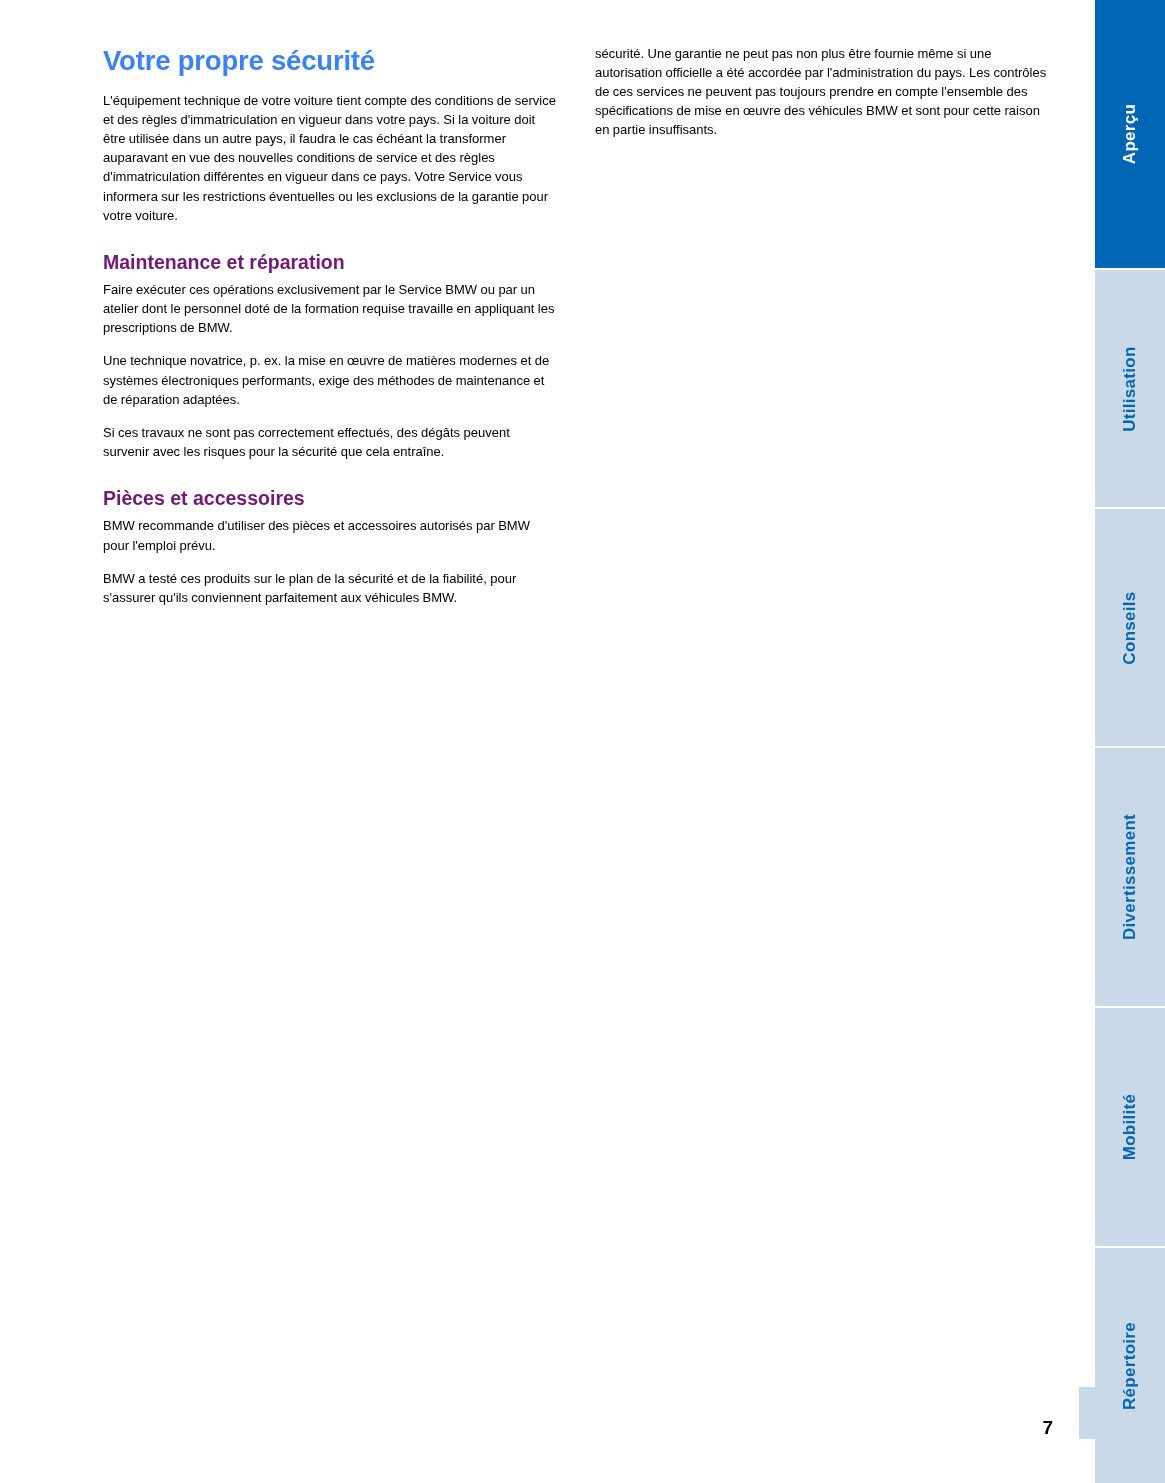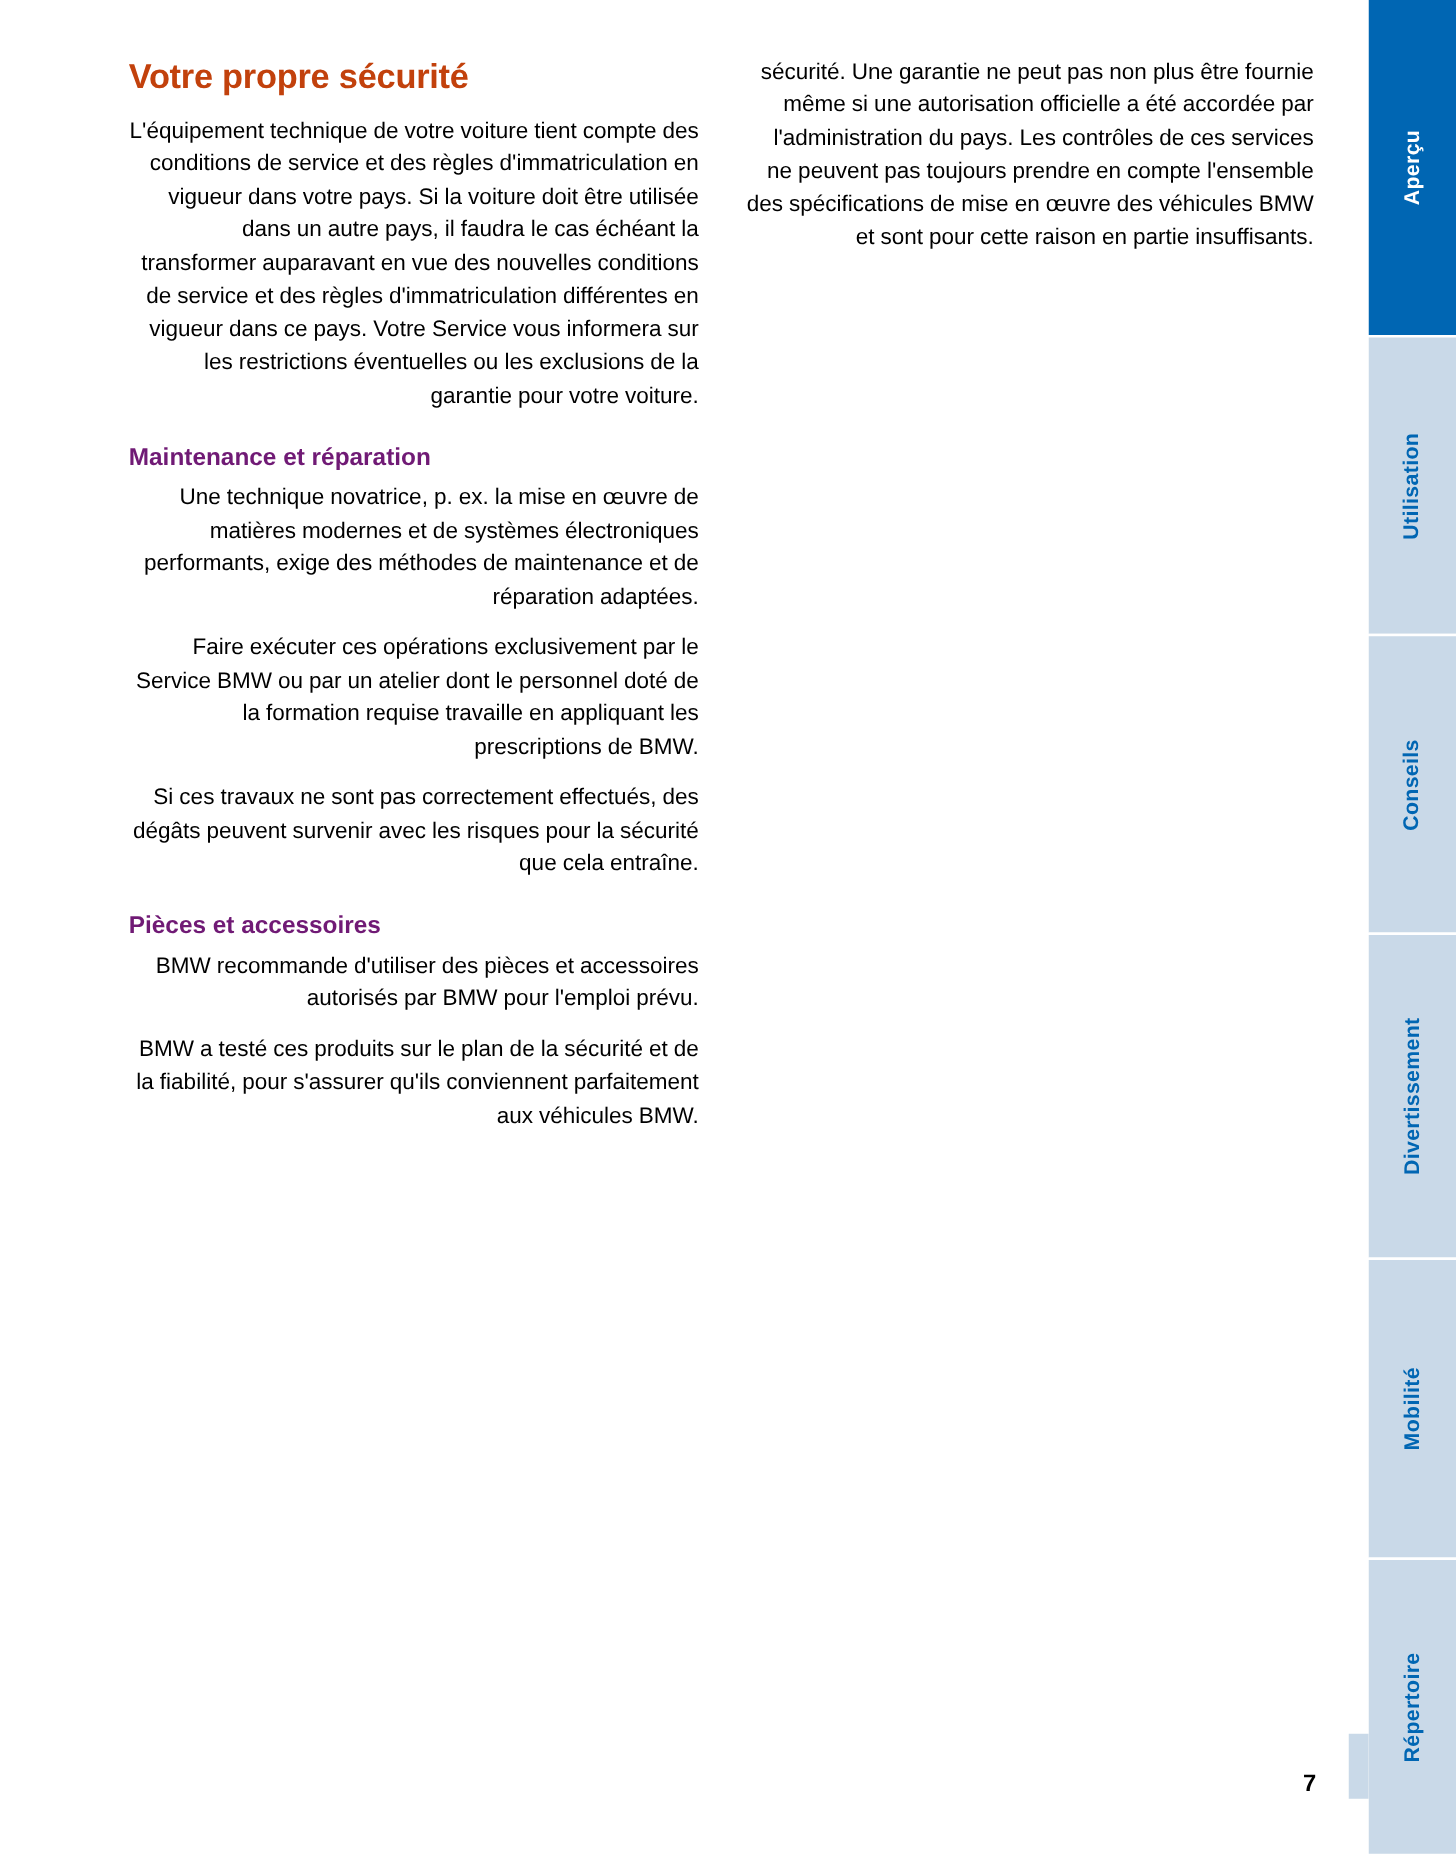--- a/index.html
+++ b/index.html
@@ -36,37 +36,37 @@
     position: absolute;
     top: 0;
     width: 456px;
   }
   .col-left  { left: 0; }
   .col-right { left: 492px; }
 
   h1.title {
     font-size: 27.5px;
     font-weight: bold;
-    color: #c2410c;
+    color: #3b82f6;
     margin: 0 0 14px 0;
     line-height: 1.2;
     letter-spacing: -0.2px;
   }
   h2.subhead {
     font-size: 19.5px;
     font-weight: bold;
     color: #701a75;
     margin: 26px 0 6px 0;
     line-height: 1.2;
   }
   p.para {
-    font-size: 18px;
+    font-size: 13px;
     line-height: 1.47;
     margin: 0 0 15px 0;
-    text-align: right;
+    text-align: left;
     word-spacing: -0.2px;
   }
   p.para.tight { margin-bottom: 14px; }
   .col-right p.para:first-child { margin-top: 0; }
 
   
   .tabbar {
     position: absolute;
     top: 0;
     right: 0;
@@ -143,23 +143,23 @@
 
   <div class="columns">
 
     <div class="col col-left">
       <h1 class="title">Votre propre sécurité</h1>
 
       <p class="para">L'équipement technique de votre voiture tient compte des conditions de service et des règles d'immatriculation en vigueur dans votre pays. Si la voiture doit être utilisée dans un autre pays, il faudra le cas échéant la transformer auparavant en vue des nouvelles conditions de service et des règles d'immatriculation différentes en vigueur dans ce pays. Votre Service vous informera sur les restrictions éventuelles ou les exclusions de la garantie pour votre voiture.</p>
 
       <h2 class="subhead">Maintenance et réparation</h2>
 
+      <p class="para tight">Faire exécuter ces opérations exclusivement par le Service BMW ou par un atelier dont le personnel doté de la formation requise travaille en appliquant les prescriptions de BMW.</p>
+
       <p class="para tight">Une technique novatrice, p. ex. la mise en œuvre de matières modernes et de systèmes électroniques performants, exige des méthodes de maintenance et de réparation adaptées.</p>
-
-      <p class="para tight">Faire exécuter ces opérations exclusivement par le Service BMW ou par un atelier dont le personnel doté de la formation requise travaille en appliquant les prescriptions de BMW.</p>
 
       <p class="para tight">Si ces travaux ne sont pas correctement effectués, des dégâts peuvent survenir avec les risques pour la sécurité que cela entraîne.</p>
 
       <h2 class="subhead">Pièces et accessoires</h2>
 
       <p class="para tight">BMW recommande d'utiliser des pièces et accessoires autorisés par BMW pour l'emploi prévu.</p>
 
 
       <p class="para tight">BMW a testé ces produits sur le plan de la sécurité et de la fiabilité, pour s'assurer qu'ils conviennent parfaitement aux véhicules BMW.</p>
 

